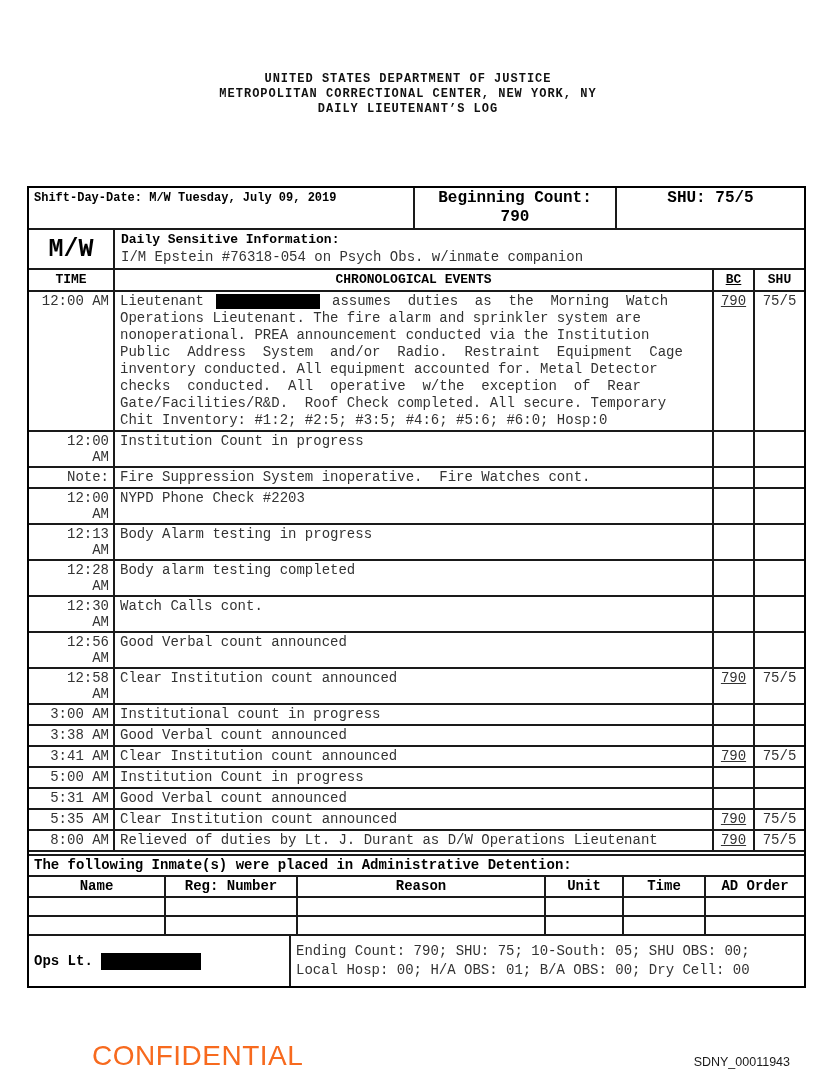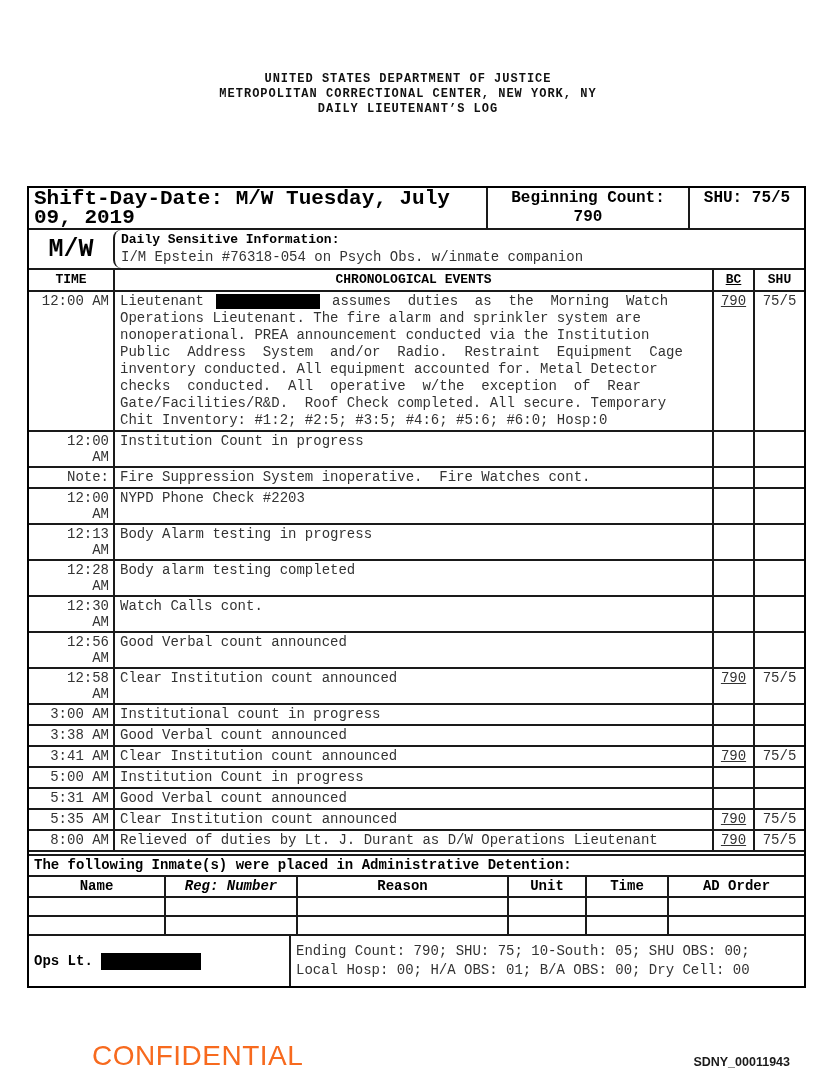--- a/index.html
+++ b/index.html
@@ -11,28 +11,28 @@
 
   .log-table{position:absolute;top:186px;left:27px;width:779px;border:2px solid #000;
     box-sizing:border-box;background:#fff;}
   .row{display:flex;border-top:2px solid #1a1a1a;align-items:stretch;}
   .row:first-child{border-top:none;}
   .c{box-sizing:border-box;border-left:2px solid #1a1a1a;padding:1px 5px;overflow:hidden;}
   .c:first-child{border-left:none;}
   .b{font-weight:bold;color:#000;}
 
   
-  .w-shift{width:457px;font-size:21px;line-height:19px;}
+  .w-shift{width:384px;font-size:12px;line-height:19px;}
   .w-begc{width:202px;font-size:16px;line-height:19px;text-align:center;}
   .w-shutop{flex:1;font-size:16px;line-height:19px;text-align:center;}
 
   
   .w-mw{width:84px;display:flex;align-items:center;justify-content:center;
     font-size:25px;font-weight:bold;color:#000;}
-  .w-sens{flex:1;padding:2px 6px;border-radius:8px;}
+  .w-sens{flex:1;padding:2px 6px;}
   .sens-label{font-weight:bold;font-size:13px;line-height:16px;color:#000;}
   .sens-value{font-size:14px;line-height:18px;color:#333;}
 
   
   .w-time{width:84px;text-align:right;white-space:pre-line;font-size:14px;line-height:16px;
     color:#333;padding-right:4px;}
   .w-event{width:599px;font-size:14px;line-height:17px;white-space:pre-wrap;color:#333;}
   .w-bc{width:41px;text-align:center;font-size:14px;line-height:16px;color:#333;padding:1px 2px;text-decoration:underline;}
   .w-shu{flex:1;text-align:center;font-size:14px;line-height:16px;color:#333;padding:1px 2px;}
   .hdr .c{text-align:center;font-weight:bold;color:#000;font-size:13px;line-height:16px;
@@ -42,33 +42,33 @@
   .redact-lt{width:104px;margin:0 12px;}
   .redact-ops{width:100px;height:17px;margin-left:8px;vertical-align:middle;}
 
   
   .w-stg{width:683px;font-size:14px;line-height:17px;}
   .w-stgr{flex:1;}
   .w-full{flex:1;font-size:14px;line-height:17px;}
 
   
   .adh .c{text-align:center;font-weight:bold;color:#000;font-size:14px;line-height:17px;}
-  .w-name{width:135px;}.w-reg{width:132px;font-style:italic;}.w-reason{width:211px;}
+  .w-name{width:135px;}.w-reg{width:132px;}.w-reason{width:248px;}
   .w-unit{width:78px;}.w-adtime{width:82px;}.w-ador{flex:1;}
   .ad-empty{height:17px;}
 
   
   .w-ops{width:260px;display:flex;align-items:center;font-size:14px;min-height:50px;}
   .w-end{flex:1;font-size:14px;line-height:19px;white-space:pre-line;color:#333;
     display:flex;align-items:center;}
 
   .confidential{position:absolute;left:92px;top:1040px;
     font-family:"Liberation Sans","DejaVu Sans",sans-serif;font-size:28px;letter-spacing:0.5px;}
   .bates{position:absolute;right:26px;top:1055px;color:#1a1a1a;
-    font-family:"Liberation Sans","DejaVu Sans",sans-serif;font-size:12.5px;font-weight:bold;}
+    font-family:"Liberation Sans","DejaVu Sans",sans-serif;font-size:12.5px;font-weight:normal;}
 </style>
 </head>
 <body>
 
 <div class="page">
 
   <div class="doc-header">
     <div>UNITED STATES DEPARTMENT OF JUSTICE</div>
     <div>METROPOLITAN CORRECTIONAL CENTER, NEW YORK, NY</div>
     <div>DAILY LIEUTENANT’S LOG</div>

